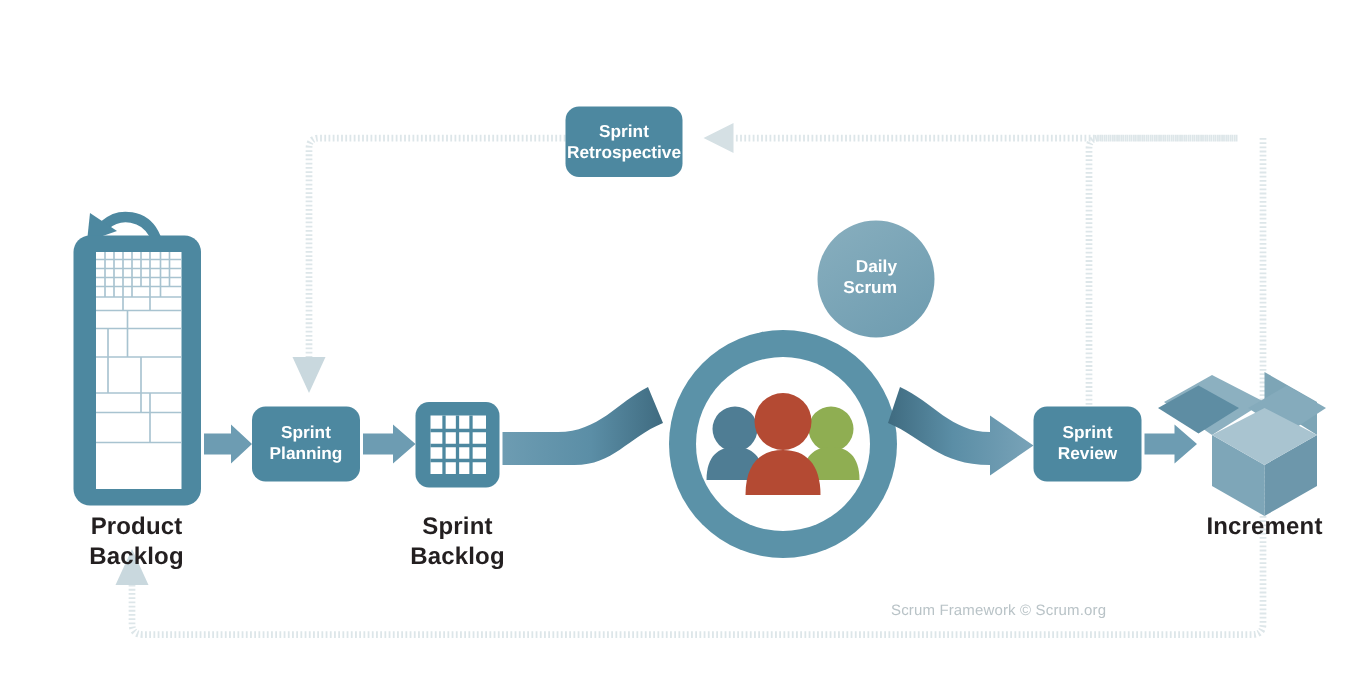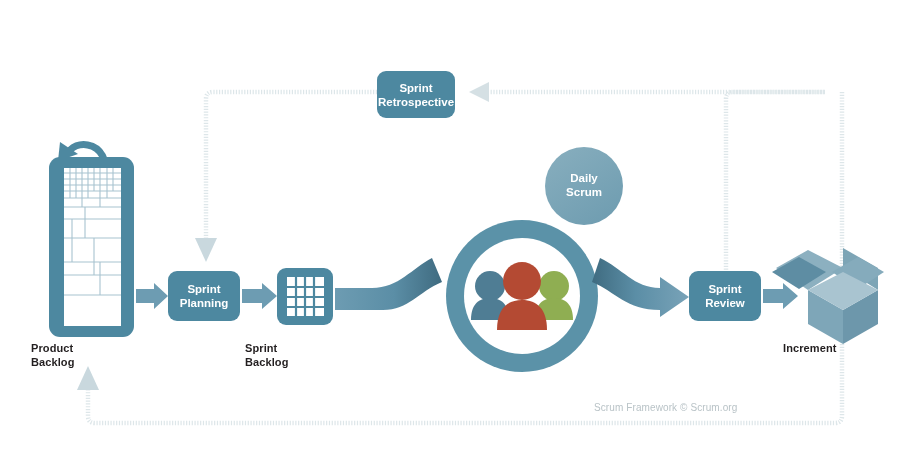--- a/index.html
+++ b/index.html
@@ -21,22 +21,23 @@
     position: absolute;
     left: 0;
     top: 0;
     width: 897px;
     height: 463px;
   }
   .node-label {
     position: absolute;
     font-family: "Liberation Sans", sans-serif;
     font-weight: bold;
-    font-size: 11px;
+    font-size: 16px;
     color: #231f20;
+    text-align: center;
     line-height: 1.25;
     white-space: pre-line;
     letter-spacing: 0.1px;
   }
   .box-text {
     position: absolute;
     font-family: "Liberation Sans", sans-serif;
     font-weight: bold;
     font-size: 11.5px;
     color: #ffffff;
@@ -227,21 +228,21 @@
 
   <div class="box-text" style="left:168px; top:283px; width:72px;">Sprint
 Planning</div>
 
   <div class="box-text" style="left:689px; top:283px; width:72px;">Sprint
 Review</div>
 
   <div class="box-text" style="left:377px; top:82px; width:78px;">Sprint
 Retrospective</div>
 
-  <div class="box-text" style="left:549px; top:172px; width:70px;">Daily
+  <div class="box-text" style="left:528px; top:172px; width:70px;text-align:right;">Daily
 Scrum</div>
 
   <div class="node-label" style="left:31px; top:342px; width:120px;">Product
 Backlog</div>
 
   <div class="node-label" style="left:245px; top:342px; width:120px;">Sprint
 Backlog</div>
 
   <div class="node-label" style="left:783px; top:342px; width:120px;">Increment</div>
 

